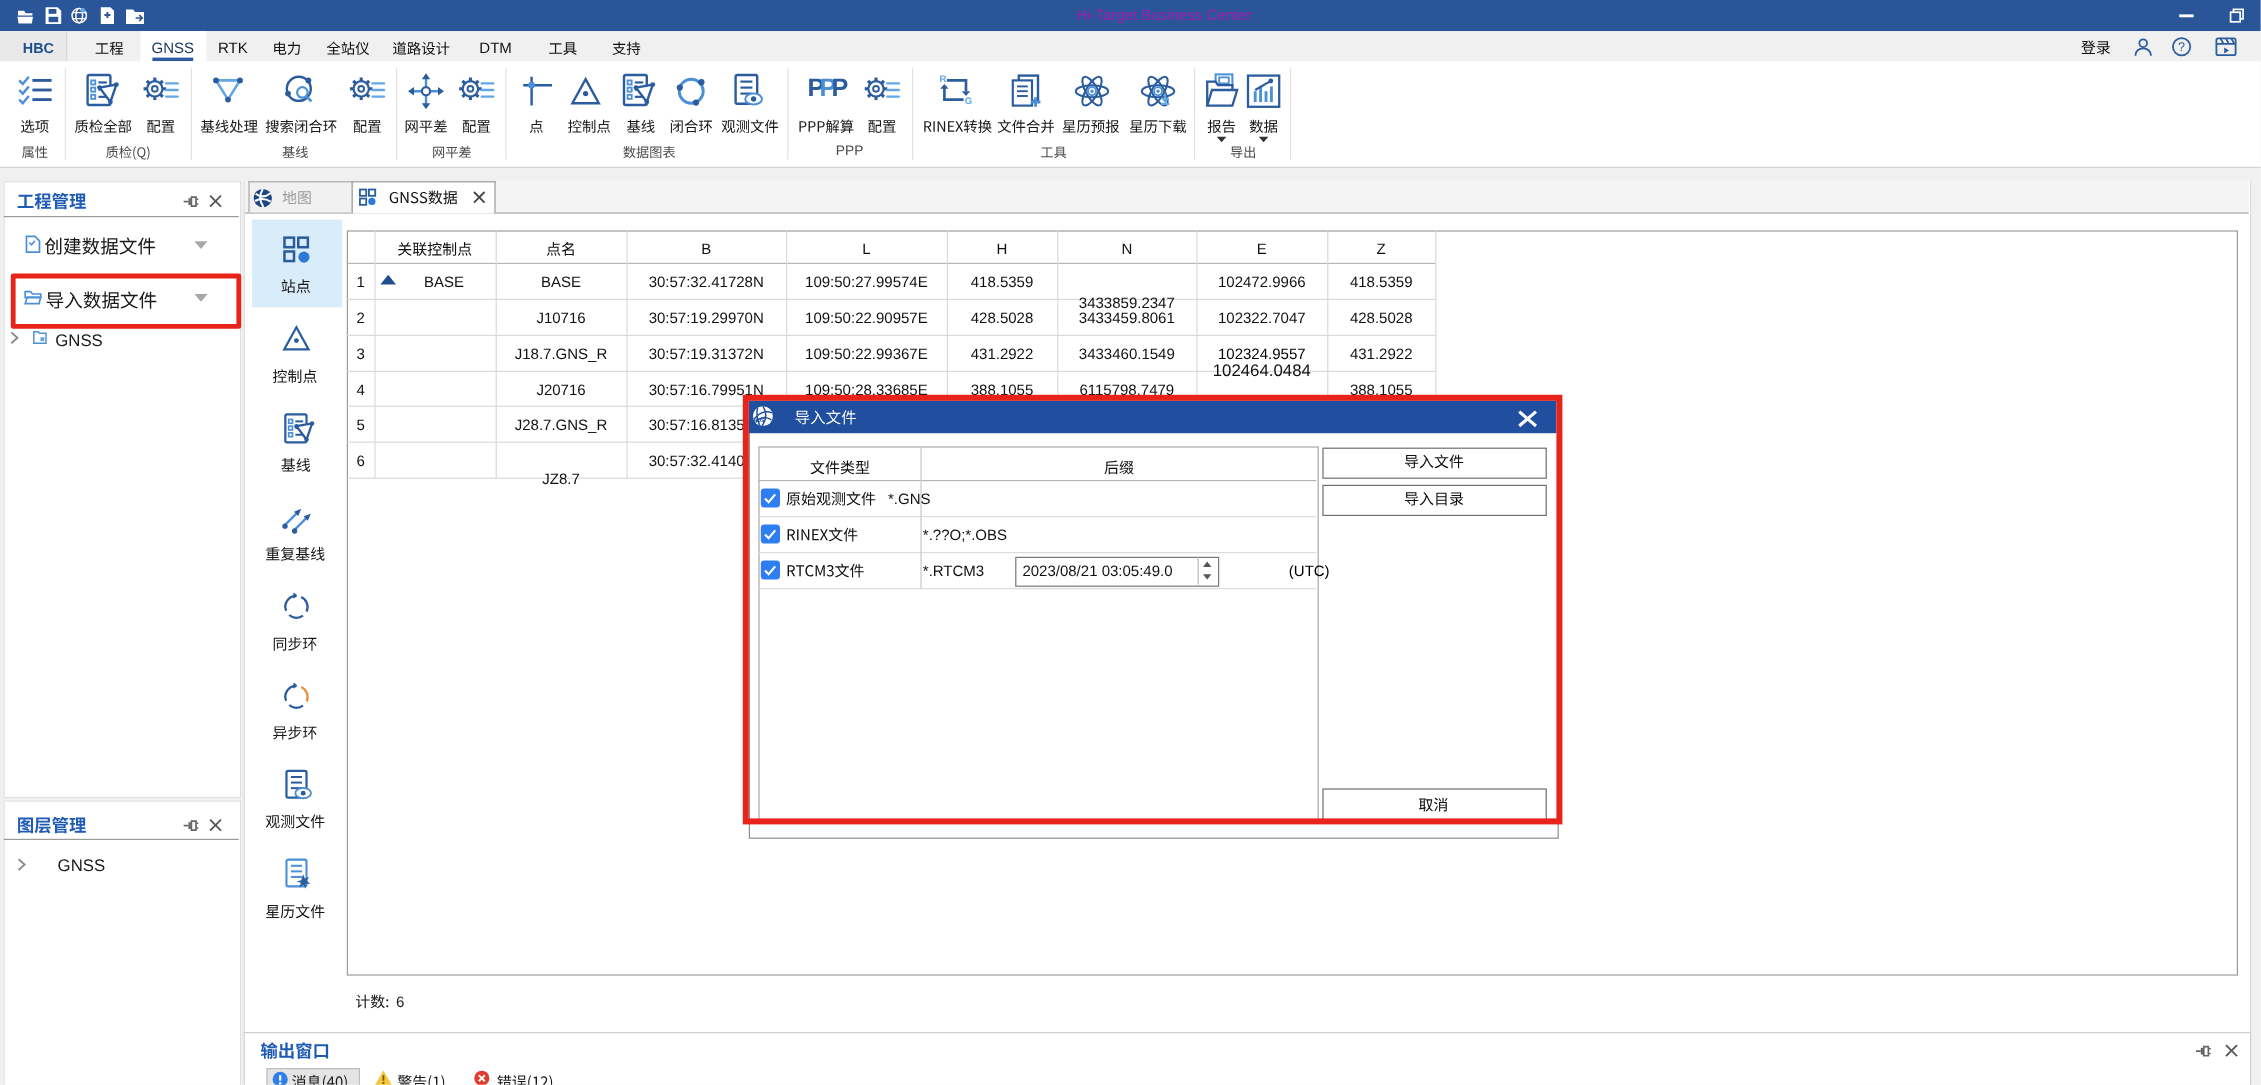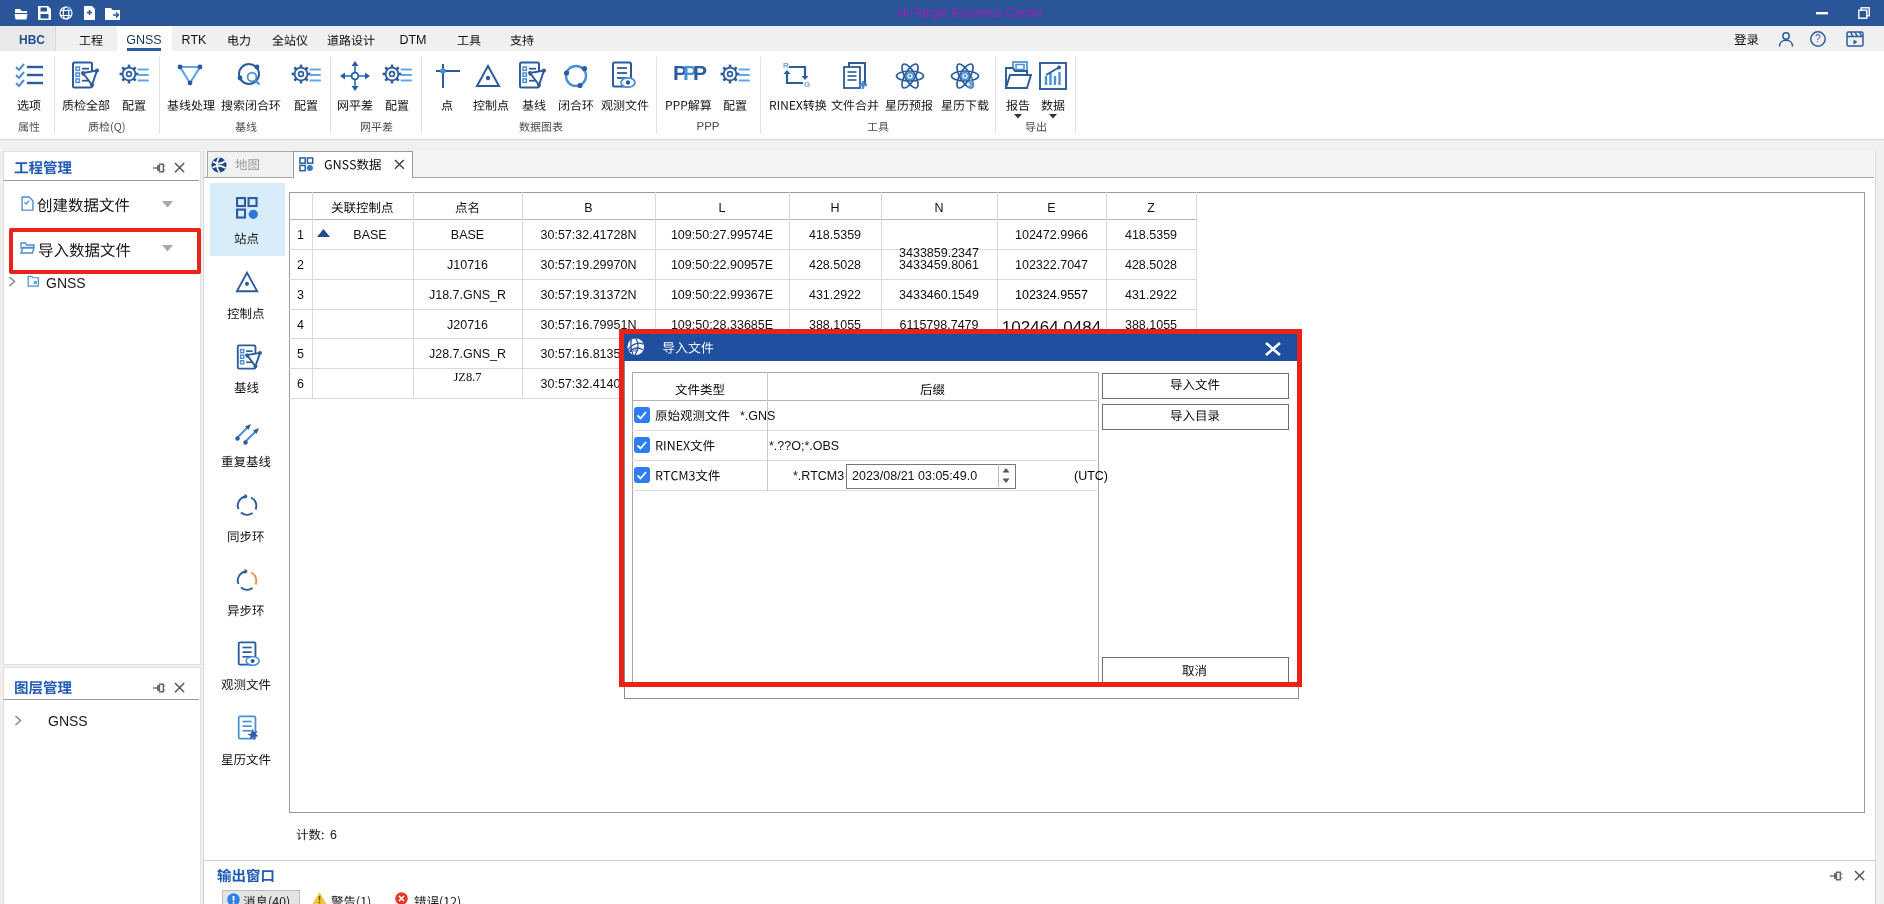--- a/index.html
+++ b/index.html
@@ -707,32 +707,32 @@
 <div class="a" style="left:835px;top:288px;font-size:12.5px;color:#111;white-space:nowrap;transform:translateX(-50%);">431.2922</div>
 <div class="a" style="left:939px;top:288px;font-size:12.5px;color:#111;white-space:nowrap;transform:translateX(-50%);">3433460.1549</div>
 <div class="a" style="left:1051.5px;top:288px;font-size:12.5px;color:#000000;white-space:nowrap;transform:translateX(-50%);">102324.9557</div>
 <div class="a" style="left:1151px;top:288px;font-size:12.5px;color:#111;white-space:nowrap;transform:translateX(-50%);">431.2922</div>
 <div class="a" style="left:300.5px;top:318px;font-size:12.5px;color:#111;white-space:nowrap;transform:translateX(-50%);">4</div>
 <div class="a" style="left:467.5px;top:318px;font-size:12.5px;color:#111;white-space:nowrap;transform:translateX(-50%);">J20716</div>
 <div class="a" style="left:588.5px;top:318px;font-size:12.5px;color:#111;white-space:nowrap;transform:translateX(-50%);">30:57:16.79951N</div>
 <div class="a" style="left:722px;top:318px;font-size:12.5px;color:#111;white-space:nowrap;transform:translateX(-50%);">109:50:28.33685E</div>
 <div class="a" style="left:835px;top:318px;font-size:12.5px;color:#111;white-space:nowrap;transform:translateX(-50%);">388.1055</div>
 <div class="a" style="left:939px;top:318px;font-size:12.5px;color:#111;white-space:nowrap;transform:translateX(-50%);">6115798.7479</div>
-<div class="a" style="left:1051.5px;top:318px;font-size:17px;color:#111;white-space:nowrap;transform:translateX(-50%);">102464.0484</div>
+<div class="a" style="left:1051.5px;top:300px;font-size:14px;color:#111;white-space:nowrap;transform:translateX(-50%);">102464.0484</div>
 <div class="a" style="left:1151px;top:318px;font-size:12.5px;color:#111;white-space:nowrap;transform:translateX(-50%);">388.1055</div>
 <div class="a" style="left:300.5px;top:347px;font-size:12.5px;color:#111;white-space:nowrap;transform:translateX(-50%);">5</div>
 <div class="a" style="left:467.5px;top:347px;font-size:12.5px;color:#111;white-space:nowrap;transform:translateX(-50%);">J28.7.GNS_R</div>
 <div class="a" style="left:588.5px;top:347px;font-size:12.5px;color:#111;white-space:nowrap;transform:translateX(-50%);">30:57:16.81354N</div>
 <div class="a" style="left:722px;top:347px;font-size:12.5px;color:#111;white-space:nowrap;transform:translateX(-50%);">109:50:28.31362E</div>
 <div class="a" style="left:835px;top:347px;font-size:12.5px;color:#111;white-space:nowrap;transform:translateX(-50%);">388.0874</div>
 <div class="a" style="left:939px;top:347px;font-size:12.5px;color:#111;white-space:nowrap;transform:translateX(-50%);">3433377.1612</div>
 <div class="a" style="left:1051.5px;top:347px;font-size:12.5px;color:#111;white-space:nowrap;transform:translateX(-50%);">102463.3295</div>
 <div class="a" style="left:1151px;top:347px;font-size:12.5px;color:#111;white-space:nowrap;transform:translateX(-50%);">388.0874</div>
 <div class="a" style="left:300.5px;top:377px;font-size:12.5px;color:#111;white-space:nowrap;transform:translateX(-50%);">6</div>
-<div class="a" style="left:467.5px;top:370px;font-size:12.5px;color:#111;white-space:nowrap;transform:translateX(-50%);font-family:Liberation Serif, serif;">JZ8.7</div>
+<div class="a" style="left:467.5px;top:392px;font-size:12.5px;color:#111;white-space:nowrap;transform:translateX(-50%);">JZ8.7</div>
 <div class="a" style="left:588.5px;top:377px;font-size:12.5px;color:#111;white-space:nowrap;transform:translateX(-50%);">30:57:32.41408N</div>
 <div class="a" style="left:722px;top:377px;font-size:12.5px;color:#111;white-space:nowrap;transform:translateX(-50%);">109:50:27.99474E</div>
 <div class="a" style="left:835px;top:377px;font-size:12.5px;color:#111;white-space:nowrap;transform:translateX(-50%);">418.5239</div>
 <div class="a" style="left:939px;top:377px;font-size:12.5px;color:#111;white-space:nowrap;transform:translateX(-50%);">3433859.2247</div>
 <div class="a" style="left:1051.5px;top:377px;font-size:12.5px;color:#111;white-space:nowrap;transform:translateX(-50%);">102472.9866</div>
 <div class="a" style="left:1151px;top:377px;font-size:12.5px;color:#111;white-space:nowrap;transform:translateX(-50%);">418.5239</div>
 <svg class="t" style="left:296.0px;top:827.8px;width:28.5px;height:15.6px" viewBox="0 -900 2278 1250" fill="#1a1a1a">
     <use href="#g10r" x="0"></use>
     <use href="#g60r" x="1000"></use>
     <use href="#g91r" x="2000"></use>
@@ -883,21 +883,21 @@
       <use href="#g45r" x="0"></use>
       <use href="#g111r" x="635"></use>
       <use href="#g112r" x="1234"></use>
       <use href="#g113r" x="1872"></use>
       <use href="#g114r" x="2684"></use>
       <use href="#g40r" x="3239"></use>
       <use href="#g41r" x="4239"></use>
     </svg>
   </div>
 <div class="a" style="z-index:21">
-    <div class="a" style="left:769px;top:468.5px;font-size:12.5px;color:#111;white-space:nowrap;padding-left:24px;">*.RTCM3</div>
+    <div class="a" style="left:769px;top:468.5px;font-size:12.5px;color:#111;white-space:nowrap;">*.RTCM3</div>
   </div>
 <div class="a" style="left:846px;top:464px;width:168px;height:23px;z-index:21;background:#fff;border:1px solid #777"></div>
 <div class="a" style="z-index:21">
     <div class="a" style="left:852px;top:468.5px;font-size:12.5px;color:#111;white-space:nowrap;">2023/08/21 03:05:49.0</div>
   </div>
 <div class="a" style="left:998px;top:464px;width:1px;height:23px;z-index:21;background:#bbb"></div>
 <div class="a" style="z-index:21">
     <svg class="t" style="left:1002px;top:468px;width:8px;height:15px" viewBox="0 0 8 15">
       <polygon points="4,0 7.5,4.5 0.5,4.5" fill="#555"></polygon>
       <polygon points="4,15 7.5,10.5 0.5,10.5" fill="#555"></polygon>

